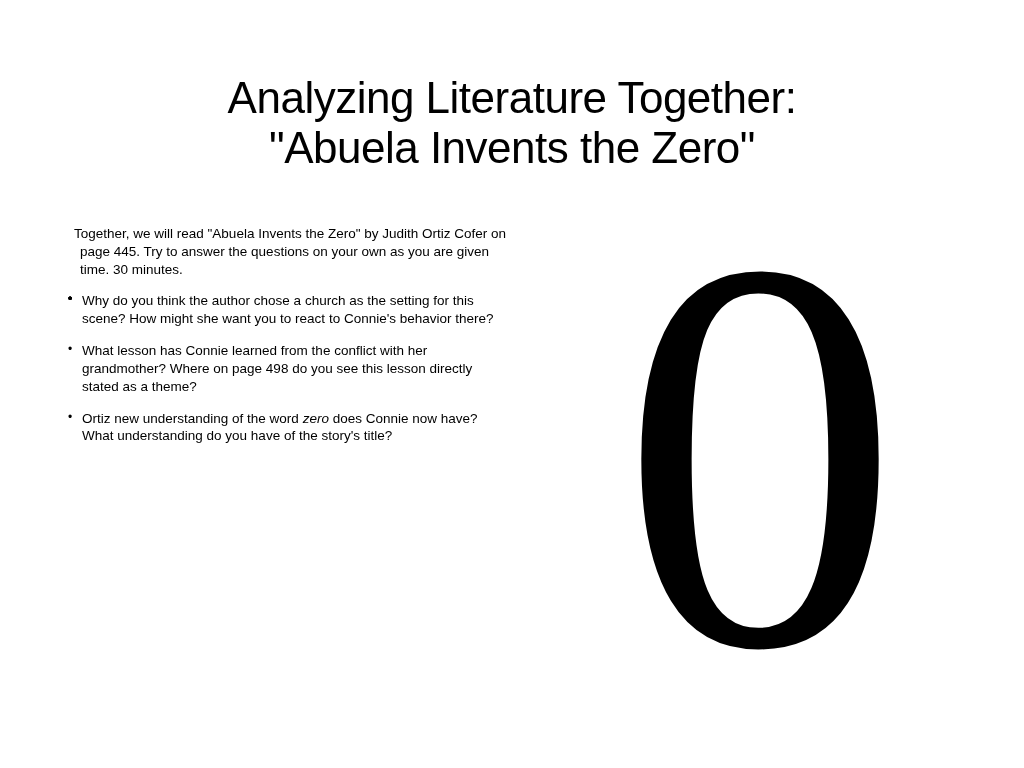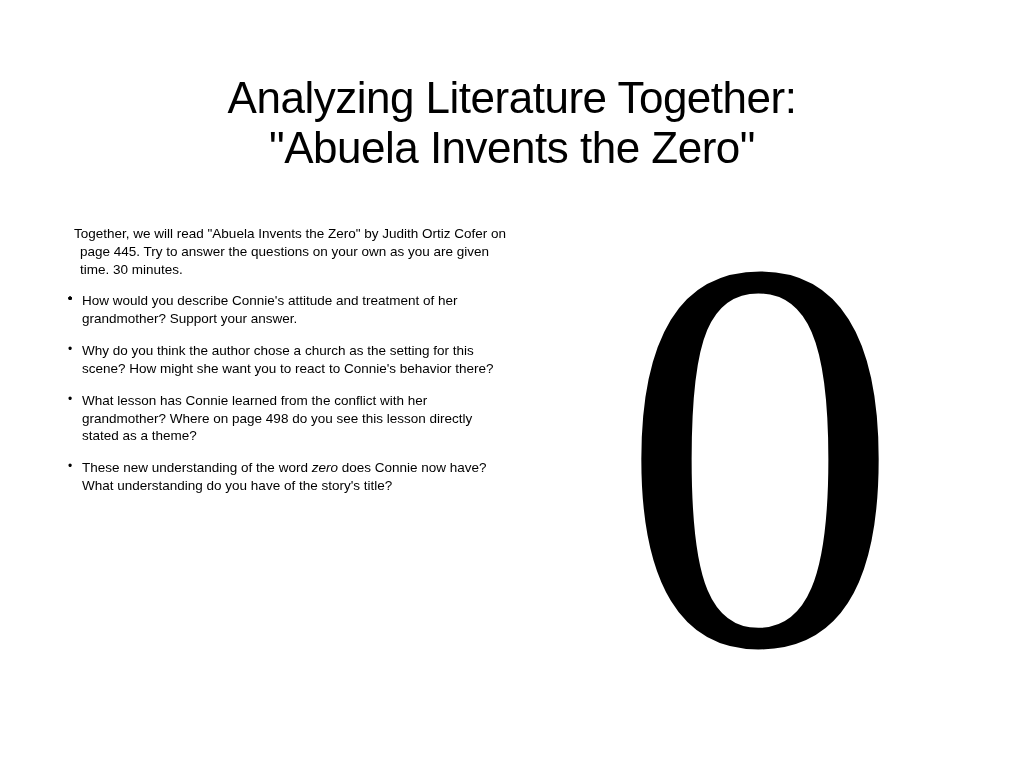--- a/index.html
+++ b/index.html
@@ -107,33 +107,32 @@
         <span class="bullet">•</span>
       </li>
       <li>
         <span class="bullet">•</span>
       </li>
       <li>
         <span class="bullet">•</span>
       </li>
       <li>
         <span class="bullet">•</span>
-        <span>How would you describe Connie's attitude and treatment of her grandmother?  Support your answer.</span>
       </li>
       <li>
         <span class="bullet">•</span>
         <span>Why do you think the author chose a church as the setting for this scene?  How might she want you to react to Connie's behavior there?</span>
       </li>
       <li>
         <span class="bullet">•</span>
         <span>What lesson has Connie learned from the conflict with her grandmother?  Where on page 498 do you see this lesson directly stated as a theme?</span>
       </li>
       <li>
         <span class="bullet">•</span>
-        <span>These new understanding of the word </span><em>zero</em><span> does Connie now have?  What understanding do you have of the story's title?</span>
+        <span>Ortiz new understanding of the word </span><em>zero</em><span> does Connie now have?  What understanding do you have of the story's title?</span>
       </li>
     </ul>
 
   </div>
 
   <div class="zero-figure">
     <span class="zero-glyph">0</span>
   </div>
 
 </div>

